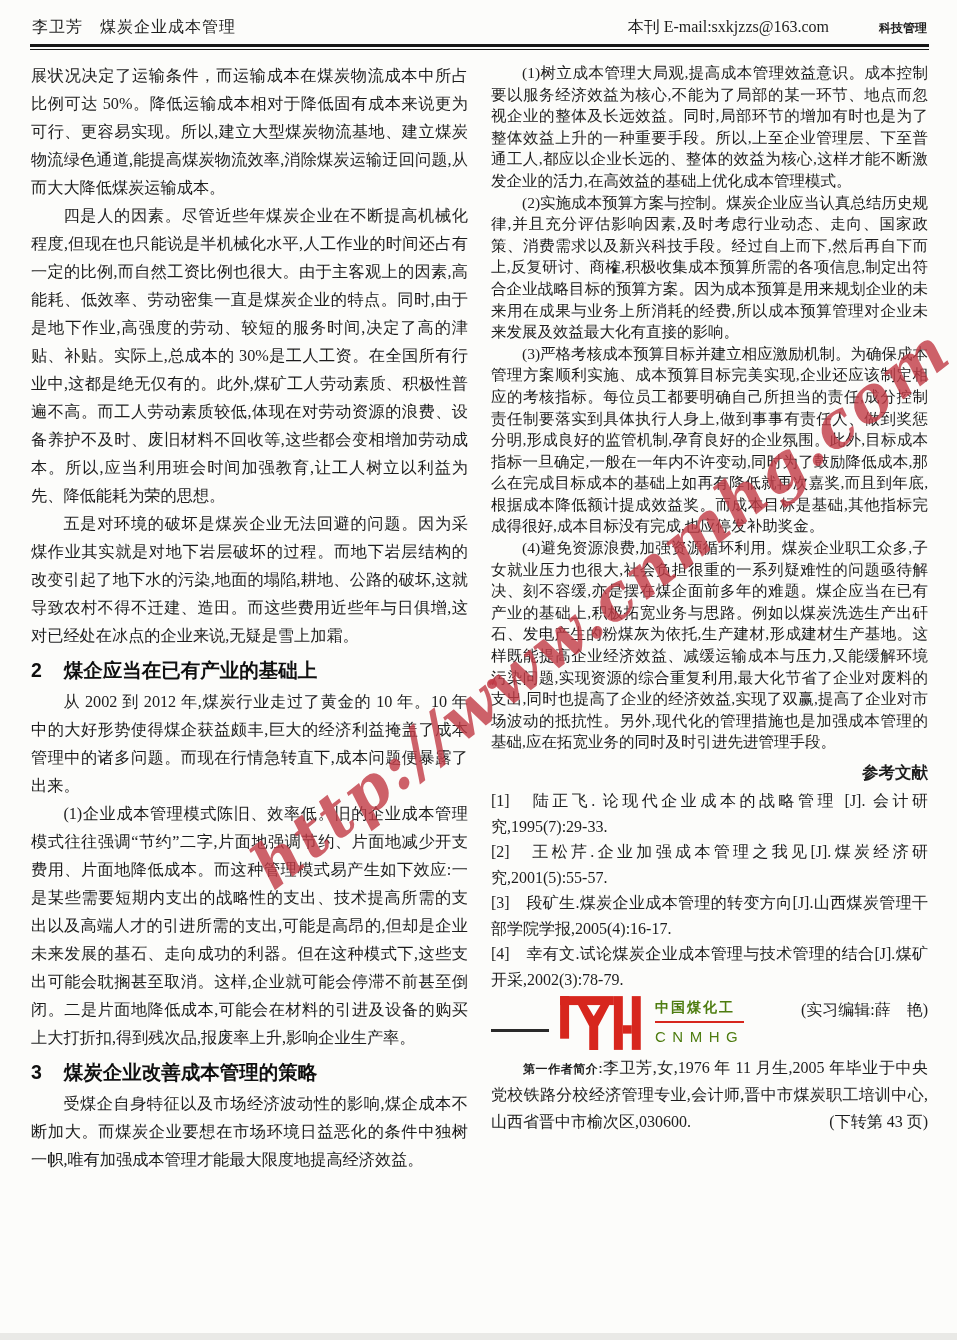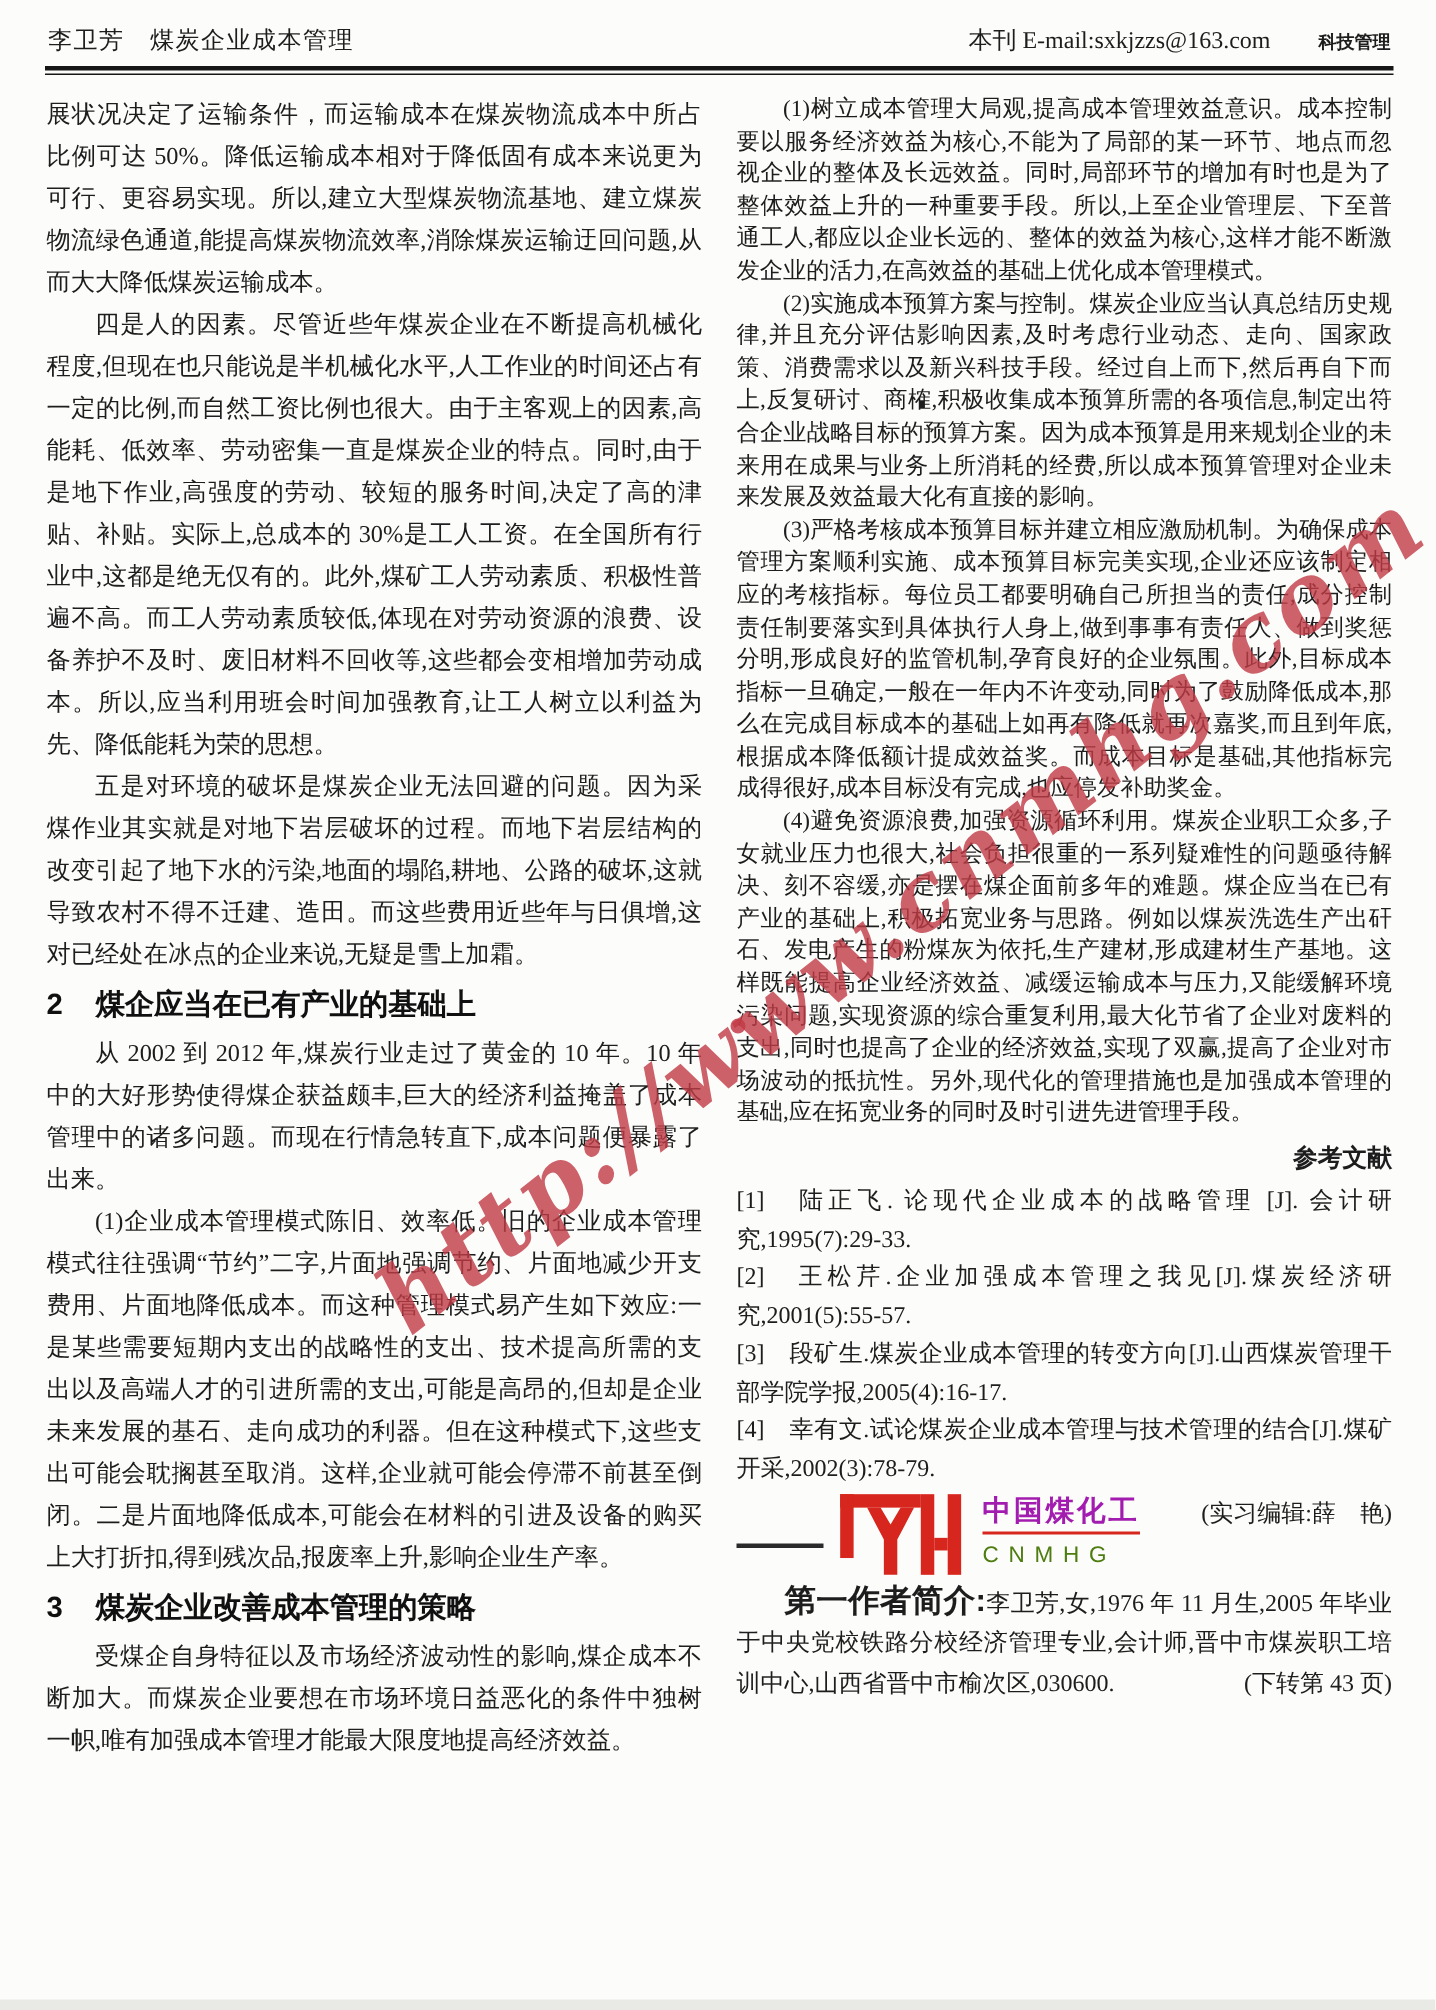--- a/index.html
+++ b/index.html
@@ -5,44 +5,44 @@
   html,body{margin:0;padding:0;}
   body{
     width:957px;height:1340px;position:relative;overflow:hidden;
     background:#fcfcfa;color:#1d1d1d;
     font-family:"Liberation Serif","DejaVu Serif",serif;
   }
   .page{position:absolute;inset:0;}
   
   .hdr{position:absolute;top:17px;left:32px;right:30px;display:flex;justify-content:space-between;align-items:baseline;font-size:16px;}
   .hdr-left{letter-spacing:1px;}
-  .hdr-right{display:flex;gap:32px;align-items:baseline;}
+  .hdr-right{display:flex;gap:50px;align-items:baseline;}
   .hdr-section{font-family:"Liberation Sans","DejaVu Sans",sans-serif;font-weight:bold;font-size:12px;}
   .hdr-rule{position:absolute;top:44px;left:30px;right:28px;height:2px;border-top:3px solid #161616;border-bottom:1.5px solid #161616;}
   
   .col{position:absolute;top:62px;width:437px;text-align:justify;}
   .col-l{left:31px;font-size:16.2px;line-height:28px;}
   .col-r{left:491px;font-size:15.5px;line-height:21.6px;}
   .col p{margin:0;text-indent:2em;}
   .col p.noindent{text-indent:0;}
   h2.sec{font-family:"Liberation Sans","DejaVu Sans",sans-serif;font-size:19.5px;line-height:26px;margin:7px 0 5px;display:flex;gap:22px;text-indent:0;color:#101010;}
   
   .refs-h{font-family:"Liberation Sans","DejaVu Sans",sans-serif;font-weight:bold;font-size:16.5px;text-align:right;margin:8px 0 5px;line-height:22px;}
   .refs p{margin:0;text-indent:0;font-size:16px;line-height:25.5px;text-align:justify;}
   
   .logo-row{position:relative;display:flex;align-items:flex-start;margin:3px 0 2px;height:58px;}
   .foot-dash{width:58px;height:2.5px;background:#2a2a2a;margin-top:34px;flex:none;}
   .mh-logo{width:88px;height:56px;flex:none;margin-left:8px;}
   .logo-names{margin-left:10px;padding-top:2px;}
-  .logo-cn{font-family:"Liberation Sans","DejaVu Sans",sans-serif;font-size:19px;font-weight:600;letter-spacing:2px;color:#a21caf;border-bottom:2.5px solid #d7261d;padding-bottom:2px;}
+  .logo-cn{font-family:"Liberation Sans","DejaVu Sans",sans-serif;font-size:14px;font-weight:600;letter-spacing:2px;color:#4d7c0f;border-bottom:2.5px solid #d7261d;padding-bottom:2px;}
   .logo-en{font-family:"Liberation Sans","DejaVu Sans",sans-serif;font-size:15px;letter-spacing:6.5px;color:#4d7c0f;margin-top:3px;}
   .editor-note{position:absolute;right:0;top:4px;font-size:16px;margin-left:12px;}
   
   .bio{margin-top:3px;font-size:16px;line-height:26.3px;text-align:justify;text-indent:1em;}
-  .bio b{font-family:"Liberation Sans","DejaVu Sans",sans-serif;font-size:21px;}
+  .bio b{font-family:"Liberation Sans","DejaVu Sans",sans-serif;font-size:12px;}
   .continued{float:right;}
   
   .watermark{
     position:absolute;left:237px;top:845px;transform-origin:0 0;transform:rotate(-38deg);
     font-family:"DejaVu Serif","Liberation Serif",serif;font-style:italic;font-weight:bold;
     font-size:63px;letter-spacing:3px;color:#c23b46;opacity:.8;white-space:nowrap;pointer-events:none;
   }
   .wm-dot{position:absolute;left:487px;top:679px;width:10px;height:10px;border-radius:50%;background:#c23b46;opacity:.85;}
   .scan-edge{position:absolute;left:0;right:0;bottom:0;height:7px;background:#e9e9e6;}
 </style>

